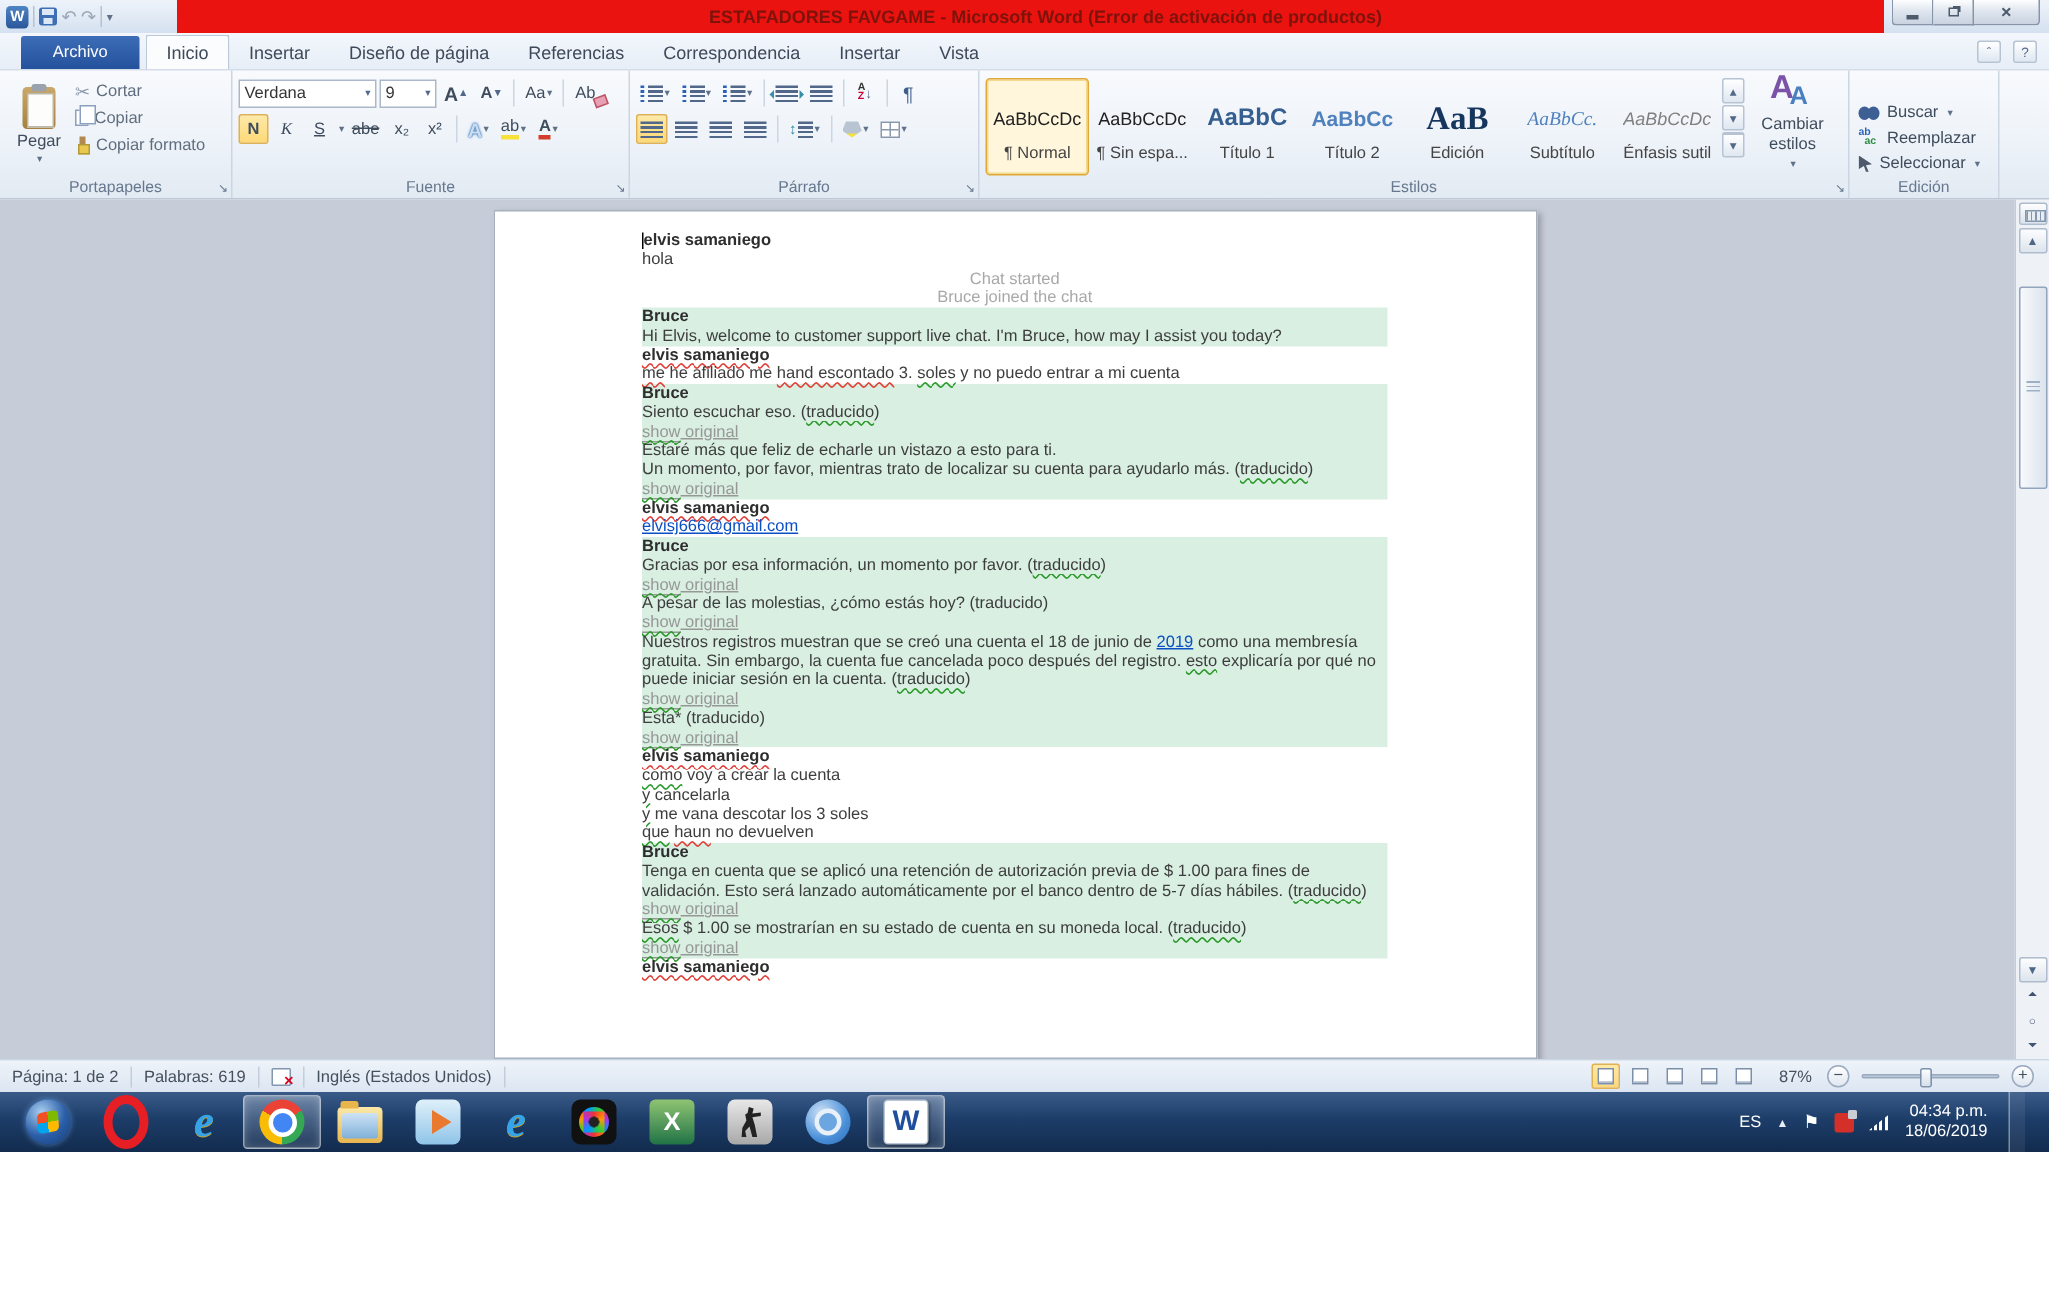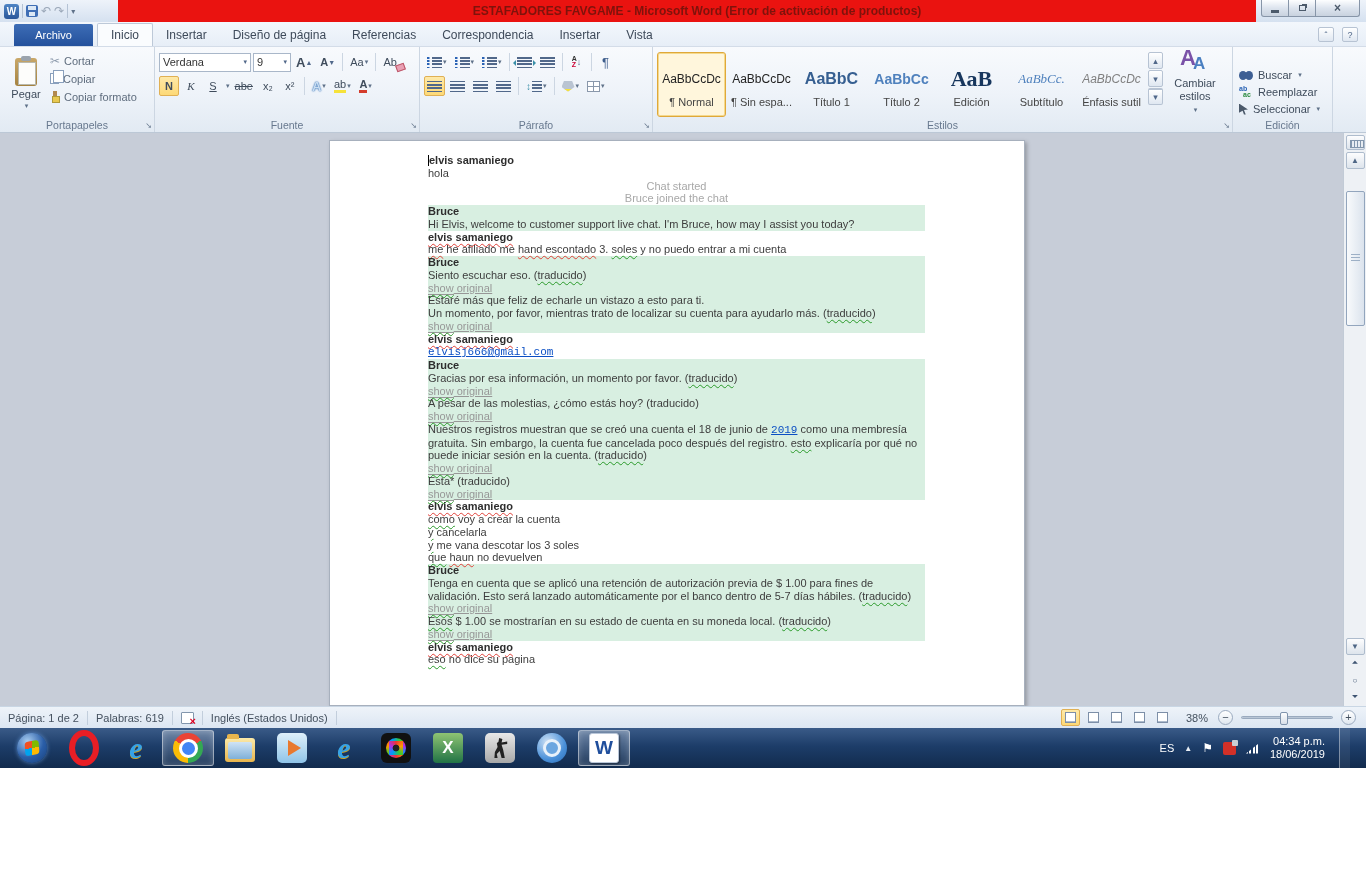--- a/index.html
+++ b/index.html
@@ -125,21 +125,21 @@
 .docarea{position:relative;height:573px;background:#c7cdd8;overflow:hidden;}
 .page{position:absolute;left:329px;top:7px;width:696px;height:566px;background:#fff;border:1px solid #a7b0bd;box-shadow:2px 2px 4px rgba(0,0,0,.25);overflow:hidden;}
 .chat{padding:13px 99px 0 98px;font-size:11px;line-height:12.75px;color:#3d3d3d;}
 .chat-block.green{background:#d8efe1;}
 .chat-block.center{text-align:center;color:#a8a8a8;}
 .chat-line{min-height:12.75px;}
 .s-b{font-weight:bold;color:#2e2e2e;}
 .s-bred{font-weight:bold;color:#2e2e2e;text-decoration-line:underline;text-decoration-style:wavy;text-decoration-color:#e04038;text-decoration-thickness:1px;text-underline-offset:2px;}
 .s-red{text-decoration-line:underline;text-decoration-style:wavy;text-decoration-color:#e04038;text-decoration-thickness:1px;text-underline-offset:2px;}
 .s-grn{text-decoration-line:underline;text-decoration-style:wavy;text-decoration-color:#2a9a2a;text-decoration-thickness:1px;text-underline-offset:2px;}
-.s-lnk{color:#0b4fc4;text-decoration:underline;font-family:Liberation Mono, monospace;}
+.s-lnk{color:#0b4fc4;text-decoration:underline;}
 .s-mut{color:#979797;text-decoration:underline;}
 .s-mutg{color:#979797;border-bottom:1px solid #979797;text-decoration-line:underline;text-decoration-style:wavy;text-decoration-color:#2a9a2a;text-decoration-thickness:1px;text-underline-offset:2px;}
 .txtcaret{display:inline-block;width:1px;height:11px;background:#000;vertical-align:text-bottom;}
 
 
 .vscroll{position:absolute;right:0;top:0;bottom:0;width:23px;background:#eef1f5;border-left:1px solid #c2cbd6;display:flex;flex-direction:column;align-items:center;}
 .sbtn{width:19px;height:17px;margin-top:2px;border:1px solid #aebccd;border-radius:2px;background:linear-gradient(#fdfdfe,#dde4ec);color:#4f6786;font-size:8px;display:flex;align-items:center;justify-content:center;}
 .rulerbtn{width:19px;height:15px;margin-top:2px;border:1px solid #aebccd;border-radius:2px;background:linear-gradient(#fdfdfe,#dde4ec);position:relative;}
 .rulerbtn::before{content:"";position:absolute;left:3px;top:4px;width:12px;height:6px;background:repeating-linear-gradient(to right,#8296ad 0 1px,#e8edf3 1px 3px);border:1px solid #8296ad;}
 .strack{flex:1;width:23px;position:relative;}
@@ -513,21 +513,20 @@
           </div>
           <div class="chat-block green">
             <div class="chat-line"><span class="s-b">Bruce</span></div>
             <div class="chat-line"><span>Tenga en cuenta que se aplicó una retención de autorización previa de $ 1.00 para fines de validación. Esto será lanzado automáticamente por el banco dentro de 5-7 días hábiles. (</span><span class="s-grn">traducido</span><span>)</span></div>
             <div class="chat-line"><span class="s-mutg">show</span><span class="s-mut"> original</span></div>
             <div class="chat-line"><span class="s-grn">Esos</span><span> $ 1.00 se mostrarían en su estado de cuenta en su moneda local. (</span><span class="s-grn">traducido</span><span>)</span></div>
             <div class="chat-line"><span class="s-mutg">show</span><span class="s-mut"> original</span></div>
           </div>
           <div class="chat-block">
             <div class="chat-line"><span class="s-bred">elvis samaniego</span></div>
-            <div class="chat-line"><span class="s-grn">eso</span><span> no dice su pagina</span></div>
           </div>
         </div>
     </div>
     <div class="vscroll">
       <span class="rulerbtn"></span>
       <span class="sbtn">▲</span>
       <div class="strack">
         <div class="sthumb"></div>
       </div>
       <div class="pgcluster">
@@ -559,21 +558,21 @@
         </span>
       <span class="viewbtn">
           <span class="vico"></span>
         </span>
       <span class="viewbtn">
           <span class="vico"></span>
         </span>
       <span class="viewbtn">
           <span class="vico"></span>
         </span>
-      <span class="zoomlabel">38%</span>
+      <span class="zoomlabel">87%</span>
       <span class="zbtn">−</span>
       <span class="ztrack">
           <span class="ztick"></span>
           <span class="zthumb"></span>
         </span>
       <span class="zbtn">+</span>
     </div>
   </div>
 
   <div class="taskbar">

